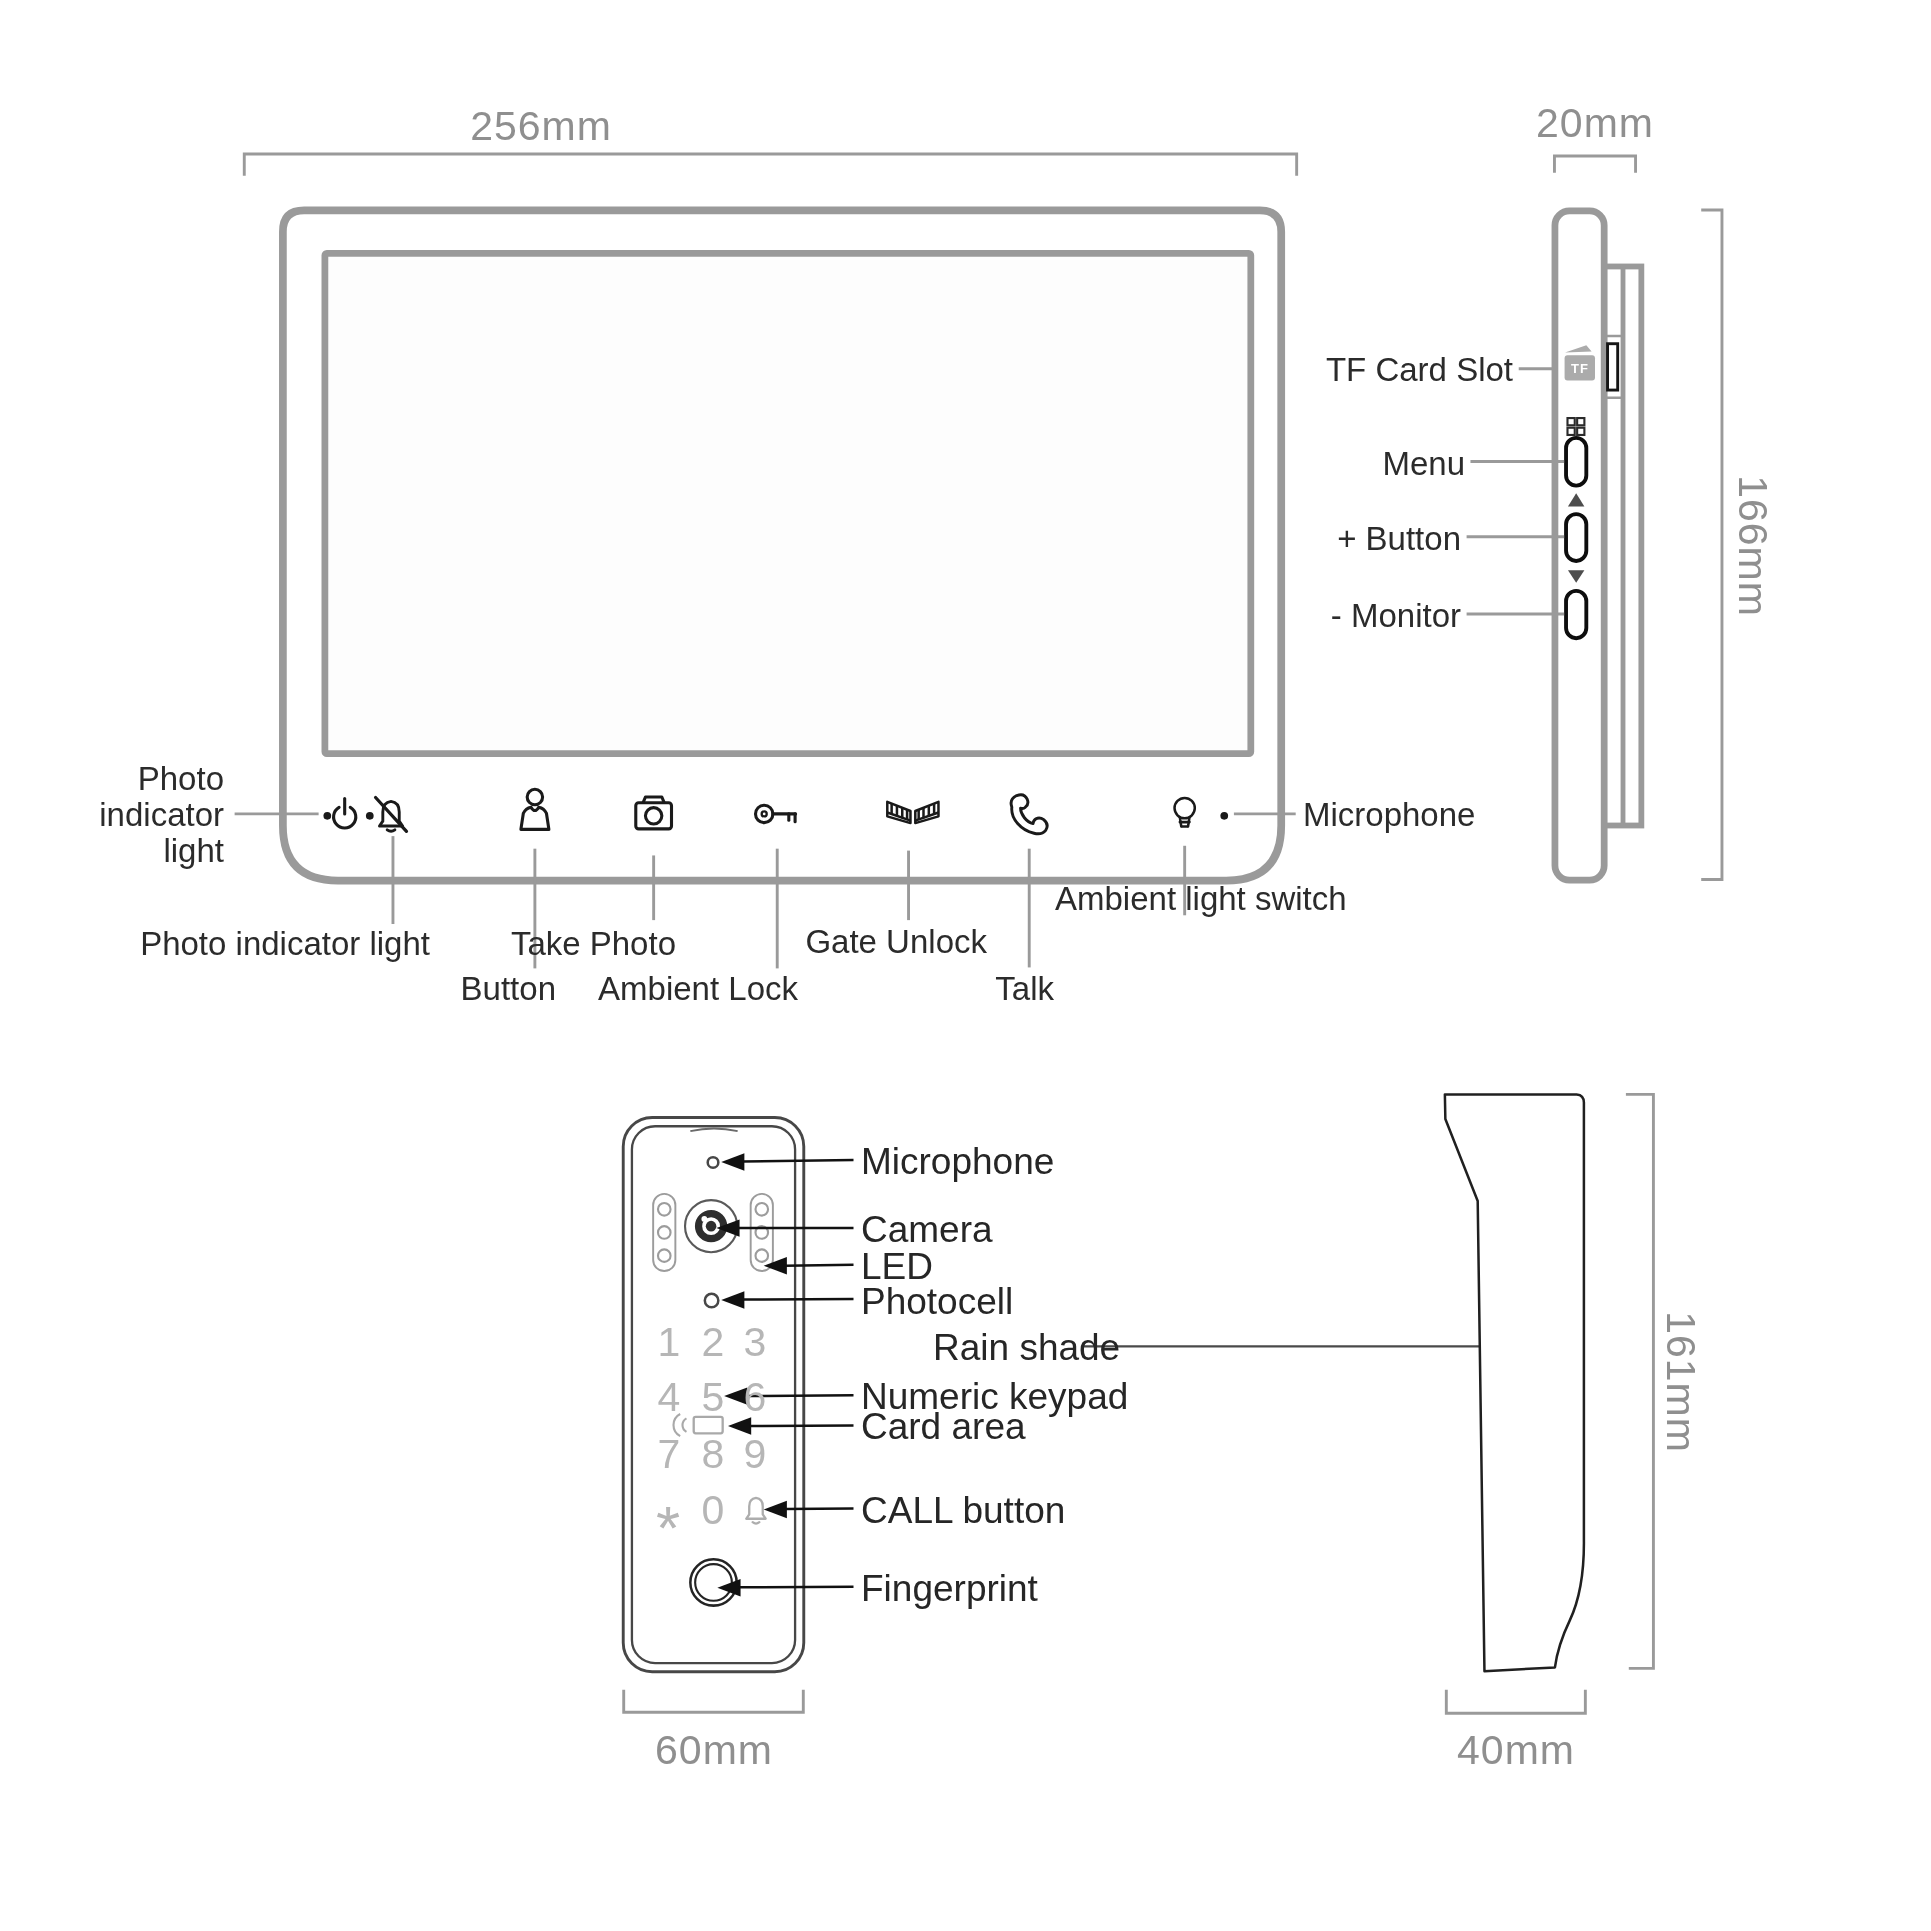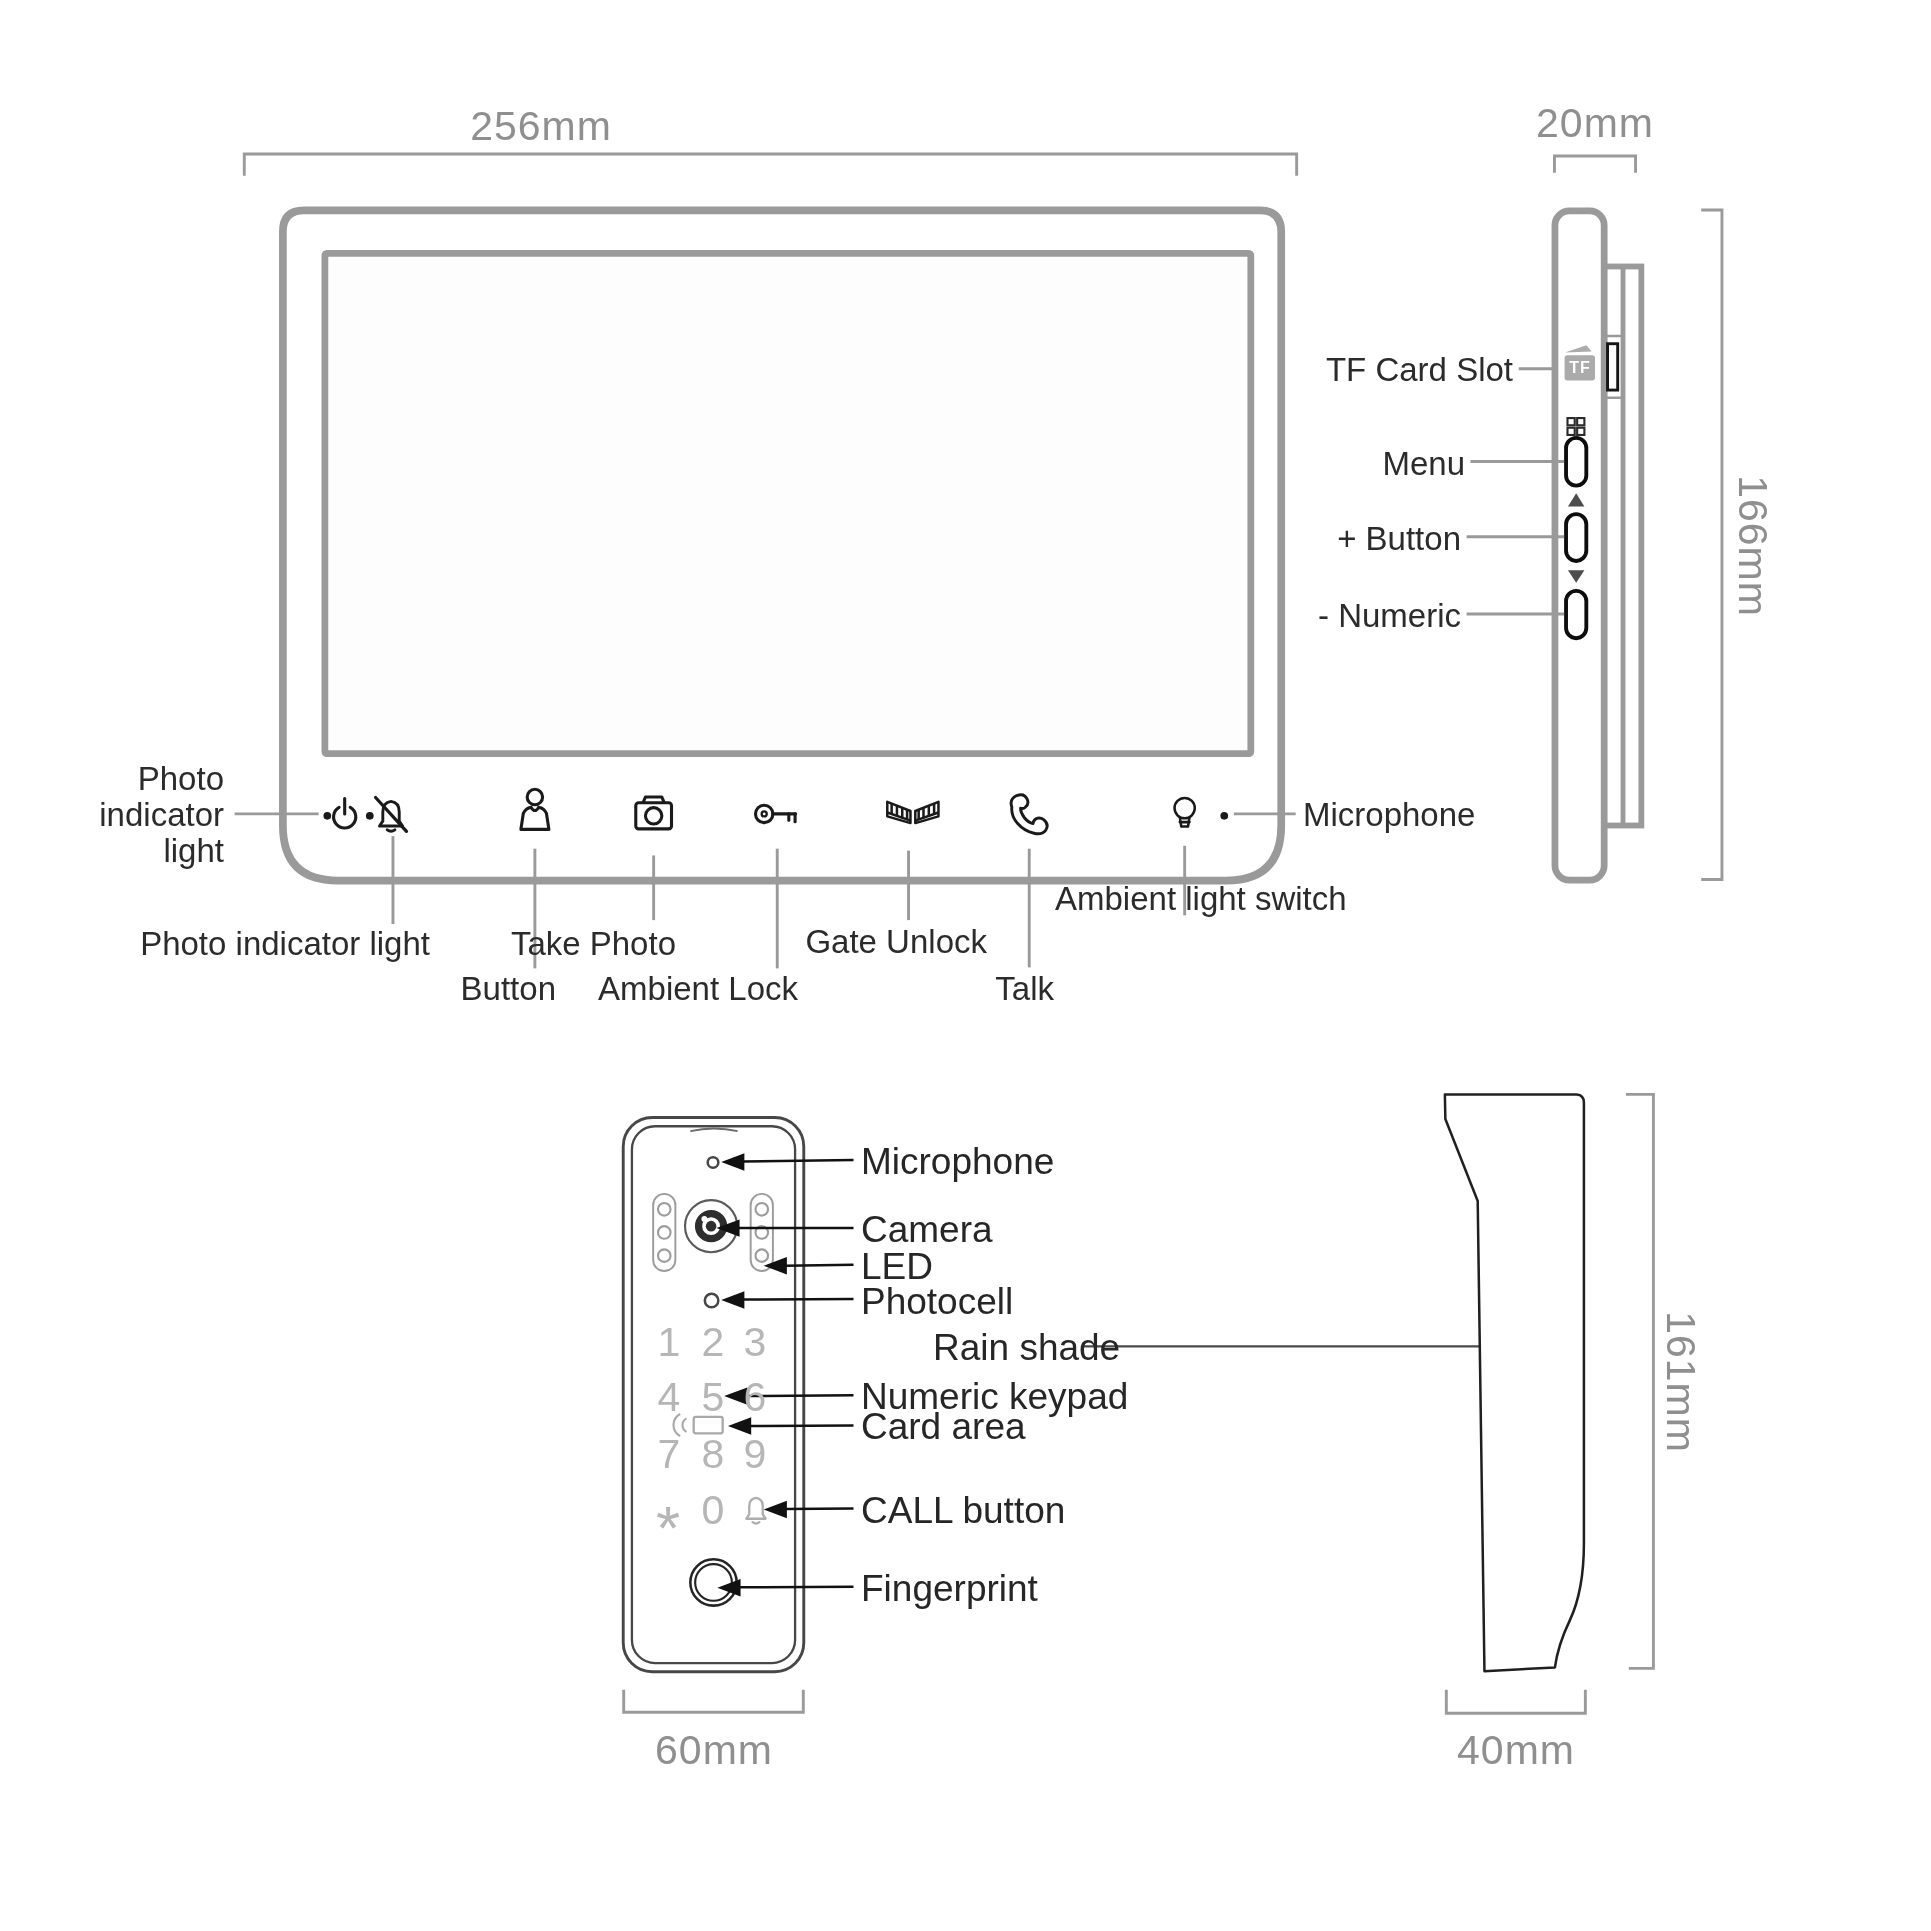--- a/index.html
+++ b/index.html
@@ -9,21 +9,21 @@
   .t{position:absolute;white-space:nowrap;line-height:1;}
   .c{transform:translate(-50%,-50%);}
   .cv{transform:translate(-50%,-50%) rotate(90deg);}
   .r{transform:translate(-100%,-50%);}
   .l{transform:translate(0,-50%);}
   .dim{font-size:41px;color:#8f8f8f;letter-spacing:1px;}
   .lbl{font-size:33px;color:#2b2b2b;}
   .blbl{font-size:37px;color:#262626;}
   .key{font-size:41px;color:#b6b6b6;}
   .star{font-size:62px;color:#b6b6b6;}
-  .tfmark{font-size:16px;font-weight:bold;color:#ffffff;letter-spacing:1px;}
+  .tfmark{font-size:13px;font-weight:bold;color:#ffffff;letter-spacing:1px;}
 </style>
 </head>
 <body>
 
 <svg width="1931" height="1931" viewBox="0 0 2000 2000">
 
   <g fill="none" stroke="#9a9a9a" stroke-width="3">
     <path d="M 253,182 L 253,159.5 L 1343,159.5 L 1343,182"></path>
   </g>
 
@@ -227,21 +227,21 @@
 <div class="t lbl r" style="left:987px;top:941px">Gate Unlock</div>
 <div class="t lbl l" style="left:1055px;top:898px">Ambient light switch</div>
 <div class="t lbl r" style="left:556px;top:988px">Button</div>
 <div class="t lbl r" style="left:798px;top:988px">Ambient Lock</div>
 <div class="t lbl r" style="left:1054px;top:988px">Talk</div>
 <div class="t lbl l" style="left:1303px;top:814px">Microphone</div>
 
 <div class="t lbl r" style="left:1513px;top:369px">TF Card Slot</div>
 <div class="t lbl r" style="left:1465px;top:463px">Menu</div>
 <div class="t lbl r" style="left:1461px;top:538px">+ Button</div>
-<div class="t lbl r" style="left:1461px;top:615px">- Numeric</div>
+<div class="t lbl r" style="left:1461px;top:615px">- Monitor</div>
 <div class="t tfmark c" style="left:1580px;top:368px">TF</div>
 
 <div class="t blbl l" style="left:861px;top:1161px">Microphone</div>
 <div class="t blbl l" style="left:861px;top:1229px">Camera</div>
 <div class="t blbl l" style="left:861px;top:1266px">LED</div>
 <div class="t blbl l" style="left:861px;top:1301px">Photocell</div>
 <div class="t blbl l" style="left:933px;top:1347px">Rain shade</div>
 <div class="t blbl l" style="left:861px;top:1396px">Numeric keypad</div>
 <div class="t blbl l" style="left:861px;top:1426px">Card area</div>
 <div class="t blbl l" style="left:861px;top:1510px">CALL button</div>

